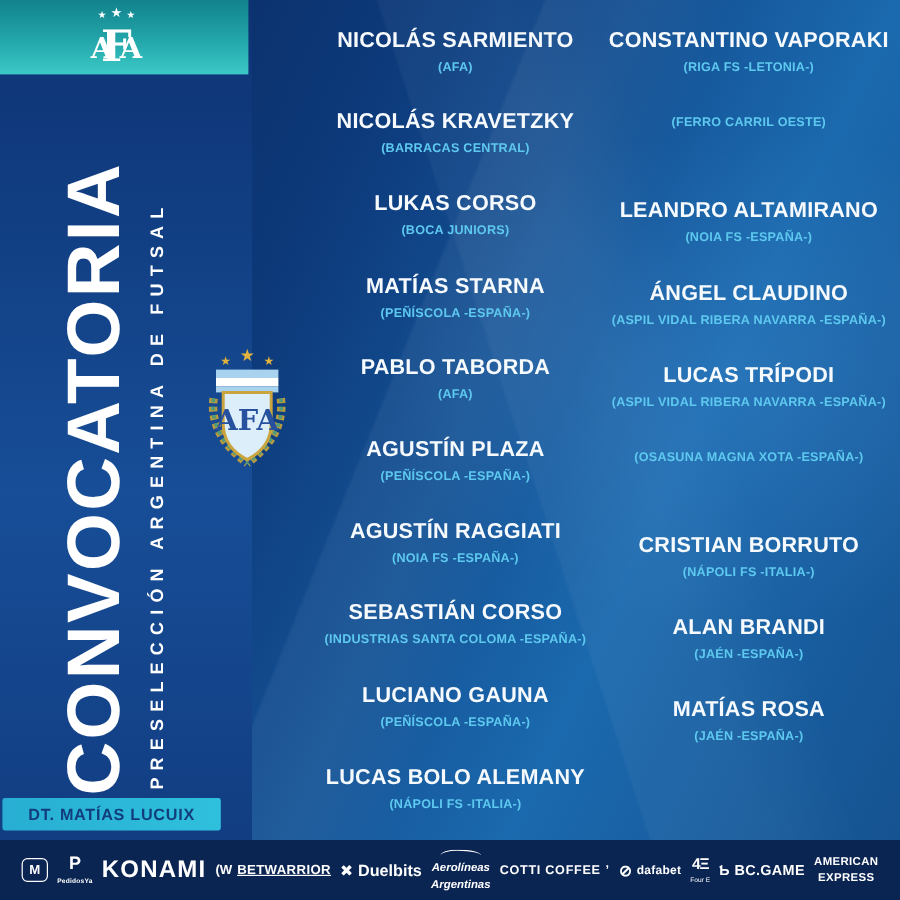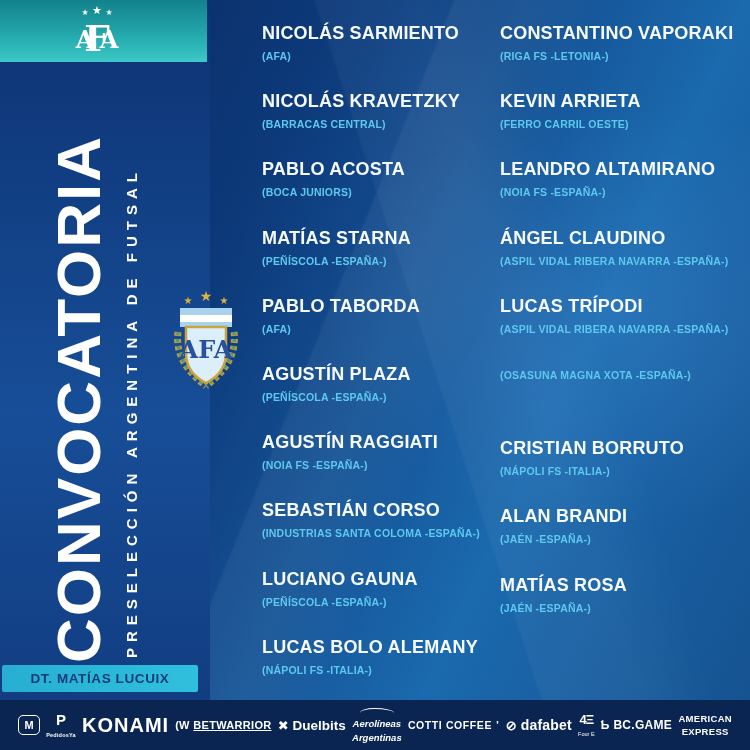--- a/index.html
+++ b/index.html
@@ -33,30 +33,30 @@
     white-space:nowrap;color:#ffffff;font-size:62px;font-weight:bold;
     letter-spacing:2px;line-height:1;
   }
   .vsubtitle{
     position:absolute;left:124px;top:658px;
     transform:rotate(-90deg);transform-origin:left top;
     white-space:nowrap;color:#ffffff;font-size:15px;font-weight:bold;
     letter-spacing:6px;line-height:1;
   }
   .coach-box{
-    position:absolute;left:2px;top:665px;width:196px;height:27px;
+    position:absolute;left:2px;top:665px;width:182px;height:27px;
     background:linear-gradient(90deg,#27aed2,#2fc0dd);
     display:flex;align-items:center;justify-content:center;
     border-radius:2px;
   }
   .coach-box span{color:#123d7c;font-size:13.5px;font-weight:bold;letter-spacing:.6px;}
   
   .crest{position:absolute;left:164px;top:288px;width:84px;height:106px;}
   
-  .col{position:absolute;top:22px;}
+  .col{position:absolute;top:22px;text-align:center;}
   .col-left{left:262px;width:235px;}
   .col-right{left:500px;width:248px;}
   .player{height:68.2px;}
   .pname{color:#f6fafd;font-size:18px;font-weight:bold;letter-spacing:.2px;line-height:22px;white-space:nowrap;}
   .pclub{color:#5ec9ef;font-size:10.5px;font-weight:bold;letter-spacing:.2px;margin-top:6px;white-space:nowrap;}
   
   .sponsor-bar{
     position:absolute;left:0;top:700px;width:750px;height:50px;
     background:#0b2553;display:flex;align-items:center;justify-content:space-between;
     padding:0 18px;box-sizing:border-box;color:#fff;
@@ -69,21 +69,21 @@
   .py-label{font-size:5.5px;font-weight:bold;margin-top:2px;letter-spacing:.2px;}
   .konami{font-size:20px;font-weight:bold;letter-spacing:1px;}
   .bw-icon{font-size:11px;font-weight:bold;}
   .bw-label{font-size:11px;font-weight:bold;letter-spacing:.3px;text-decoration:underline;}
   .db-icon{font-size:13px;}
   .db-label{font-size:13.5px;font-weight:bold;}
   .aa{font-style:italic;font-weight:bold;font-size:9.5px;text-align:right;}
   .aa-swoosh{width:34px;height:5px;border-top:1.6px solid #fff;border-radius:50% 70% 0 0/100% 100% 0 0;margin-bottom:1px;}
   .cotti{font-size:10.5px;font-weight:bold;letter-spacing:.6px;}
   .dafa-icon{font-size:13px;font-weight:bold;}
-  .dafa-label{font-size:14px;font-weight:bold;letter-spacing:.2px;}
+  .dafa-label{font-size:10px;font-weight:bold;letter-spacing:.2px;}
   .fe-icon{font-size:13px;font-weight:bold;letter-spacing:-1px;}
   .fe-label{font-size:5.5px;margin-top:2px;}
   .bc-icon{font-size:12px;font-weight:bold;}
   .bc-label{font-size:12px;font-weight:bold;letter-spacing:.3px;}
   .amex{font-size:9.5px;font-weight:bold;text-align:center;letter-spacing:.3px;}
 </style>
 </head>
 <body>
 
 <div class="poster">
@@ -127,21 +127,21 @@
   <div class="col col-left">
     <div class="player">
       <div class="pname">NICOLÁS SARMIENTO</div>
       <div class="pclub">(AFA)</div>
     </div>
     <div class="player">
       <div class="pname">NICOLÁS KRAVETZKY</div>
       <div class="pclub">(BARRACAS CENTRAL)</div>
     </div>
     <div class="player">
-      <div class="pname">PABLO ACOSTA</div>
+      <div class="pname">LUKAS CORSO</div>
       <div class="pclub">(BOCA JUNIORS)</div>
     </div>
     <div class="player">
       <div class="pname">MATÍAS STARNA</div>
       <div class="pclub">(PEÑÍSCOLA -ESPAÑA-)</div>
     </div>
     <div class="player">
       <div class="pname">PABLO TABORDA</div>
       <div class="pclub">(AFA)</div>
     </div>
@@ -166,21 +166,20 @@
       <div class="pclub">(NÁPOLI FS -ITALIA-)</div>
     </div>
   </div>
 
   <div class="col col-right">
     <div class="player">
       <div class="pname">CONSTANTINO VAPORAKI</div>
       <div class="pclub">(RIGA FS -LETONIA-)</div>
     </div>
     <div class="player">
-      <div class="pname">KEVIN ARRIETA</div>
       <div class="pclub">(FERRO CARRIL OESTE)</div>
     </div>
     <div class="player">
       <div class="pname">LEANDRO ALTAMIRANO</div>
       <div class="pclub">(NOIA FS -ESPAÑA-)</div>
     </div>
     <div class="player">
       <div class="pname">ÁNGEL CLAUDINO</div>
       <div class="pclub">(ASPIL VIDAL RIBERA NAVARRA -ESPAÑA-)</div>
     </div>

